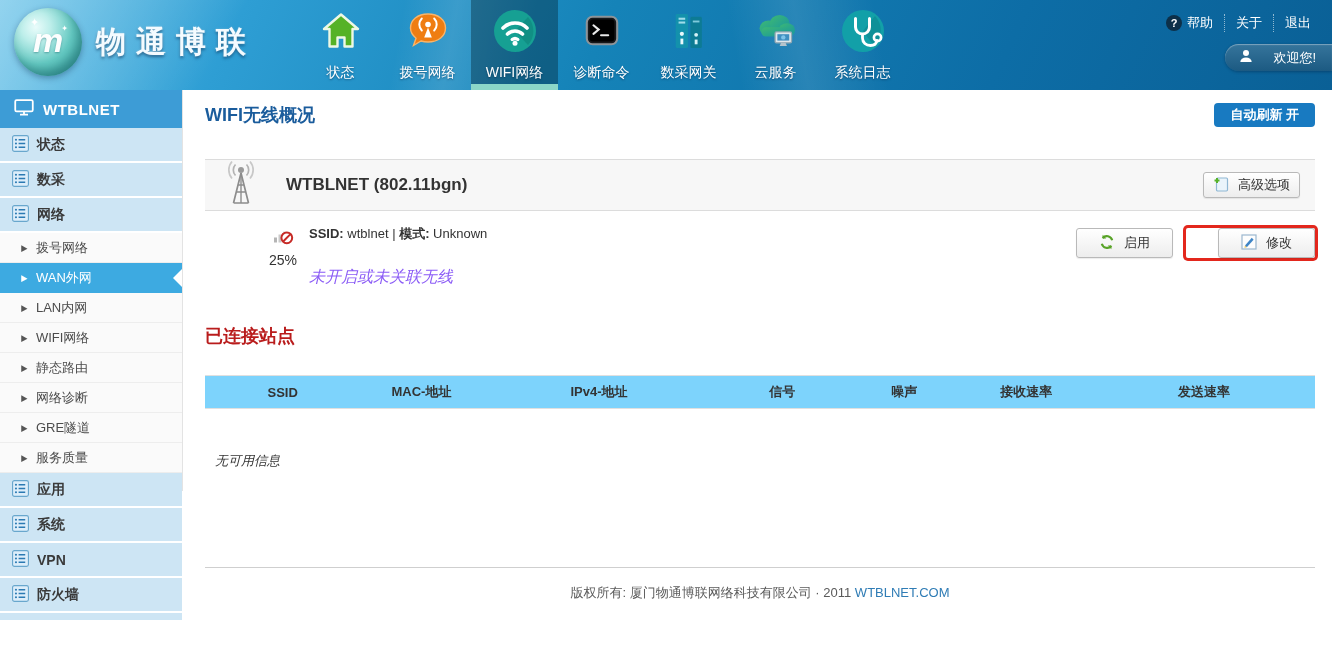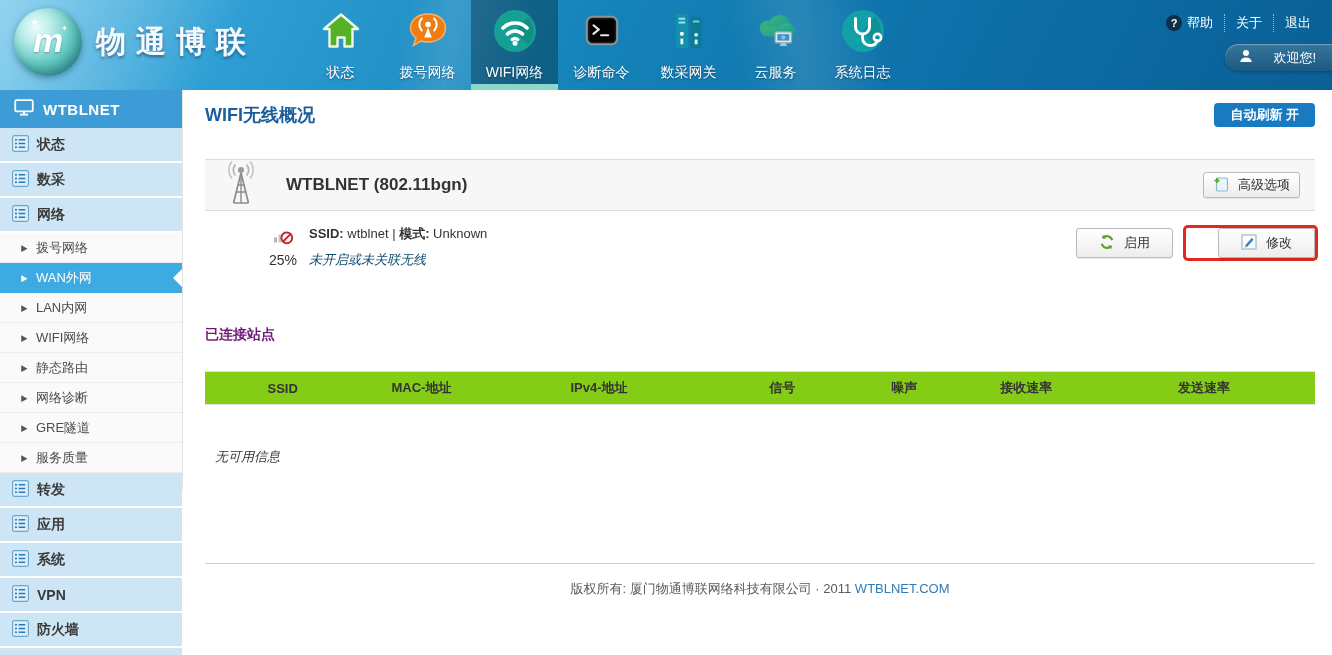--- a/index.html
+++ b/index.html
@@ -83,27 +83,27 @@
   }
   .btn-advanced { width:97px; height:26px; }
   .btn-enable, .btn-modify { width:97px; height:30px;margin-left:32px; }
 
   .ssid-row { margin-top:14px; display:flex; align-items:flex-start; }
   .signal-block { margin-left:58px; width:40px; display:flex; flex-direction:column; align-items:center; }
   .signal-block .pct { font-size:14px; color:#333; margin-top:3px; }
   .ssid-text { margin-left:6px; flex:1; }
   .ssid-line { font-size:13px; color:#333; }
   .ssid-line b { font-weight:bold;margin-top:12px; }
-  .ssid-status { font-size:13px; color:#0c4a6e; font-style:italic; margin-top:8px; }
+  .ssid-status { font-size:16px; color:#8b5cf6; font-style:italic; margin-top:24px; }
   .row-buttons { display:flex; align-items:center; gap:10px; padding-top:3px; }
   .modify-wrap { position:relative; border-radius:2px; box-shadow:0 0 0 3px #e3271d; margin-left:3px; }
 
-  .stations-title { margin-top:57px; color:#701a75; font-size:14px; font-weight:bold; }
+  .stations-title { margin-top:36px; color:#b91c1c; font-size:18px; font-weight:bold; }
   table.stations { margin-top:27px; width:100%; border-collapse:collapse; }
-  table.stations th { background:#84cc16; border-top:1px solid #e0e0e0; border-bottom:1px solid #e0e0e0; height:33px; font-size:13px; font-weight:bold; color:#333; text-align:center; }
+  table.stations th { background:#7dd3fc; border-top:1px solid #e0e0e0; border-bottom:1px solid #e0e0e0; height:33px; font-size:13px; font-weight:bold; color:#333; text-align:center; }
   .empty-info { margin-top:43px; padding-left:10px; font-size:13px; font-style:italic; color:#333; }
 
   .footer { margin-top:97px; border-top:1px solid #cfcfcf; padding-top:16px; text-align:center; font-size:13px; color:#5a5a5a; }
   .footer a { color:#2f7cb5; text-decoration:none; cursor:pointer; }
 </style>
 </head>
 <body>
 
 <div class="header">
   <div class="brand">
@@ -304,30 +304,20 @@
     </div>
     <div class="side-sub">
       <span class="arrow">▶</span>
       <span>GRE隧道</span>
     </div>
     <div class="side-sub">
       <span class="arrow">▶</span>
       <span>服务质量</span>
     </div>
 
-    <div class="side-group">
-      <span><svg width="17" height="17" viewBox="0 0 18 18">
-            <rect x="0.6" y="0.6" width="16.8" height="16.8" rx="2" fill="#ddeefa" stroke="#69a7cd" stroke-width="1.2"></rect>
-            <circle cx="4.2" cy="5" r="1.1" fill="#2b7ab3"></circle>
-            <circle cx="4.2" cy="9" r="1.1" fill="#2b7ab3"></circle>
-            <circle cx="4.2" cy="13" r="1.1" fill="#2b7ab3"></circle>
-            <path d="M7 5 h7 M7 9 h7 M7 13 h7" stroke="#2b7ab3" stroke-width="1.5"></path>
-          </svg></span>
-      <span>转发</span>
-    </div>
     <div class="side-group">
       <span><svg width="17" height="17" viewBox="0 0 18 18">
             <rect x="0.6" y="0.6" width="16.8" height="16.8" rx="2" fill="#ddeefa" stroke="#69a7cd" stroke-width="1.2"></rect>
             <circle cx="4.2" cy="5" r="1.1" fill="#2b7ab3"></circle>
             <circle cx="4.2" cy="9" r="1.1" fill="#2b7ab3"></circle>
             <circle cx="4.2" cy="13" r="1.1" fill="#2b7ab3"></circle>
             <path d="M7 5 h7 M7 9 h7 M7 13 h7" stroke="#2b7ab3" stroke-width="1.5"></path>
           </svg></span>
       <span>应用</span>
     </div>

